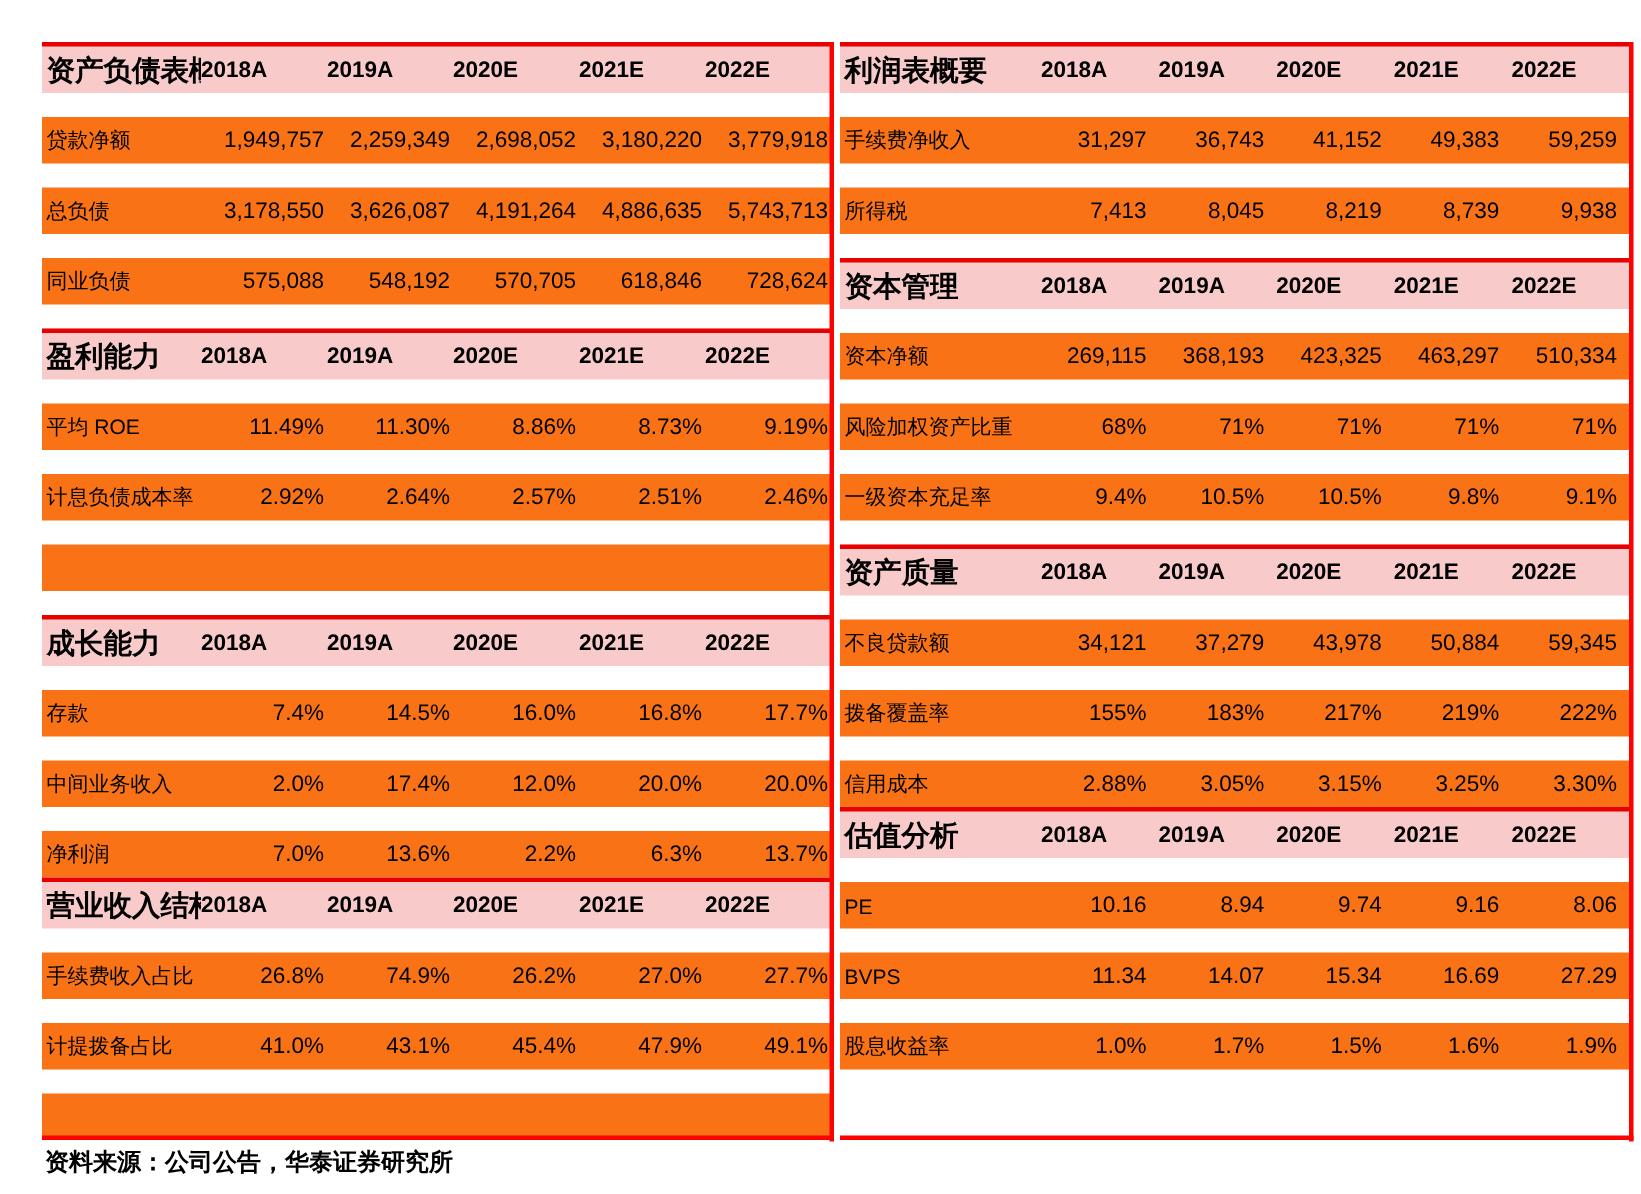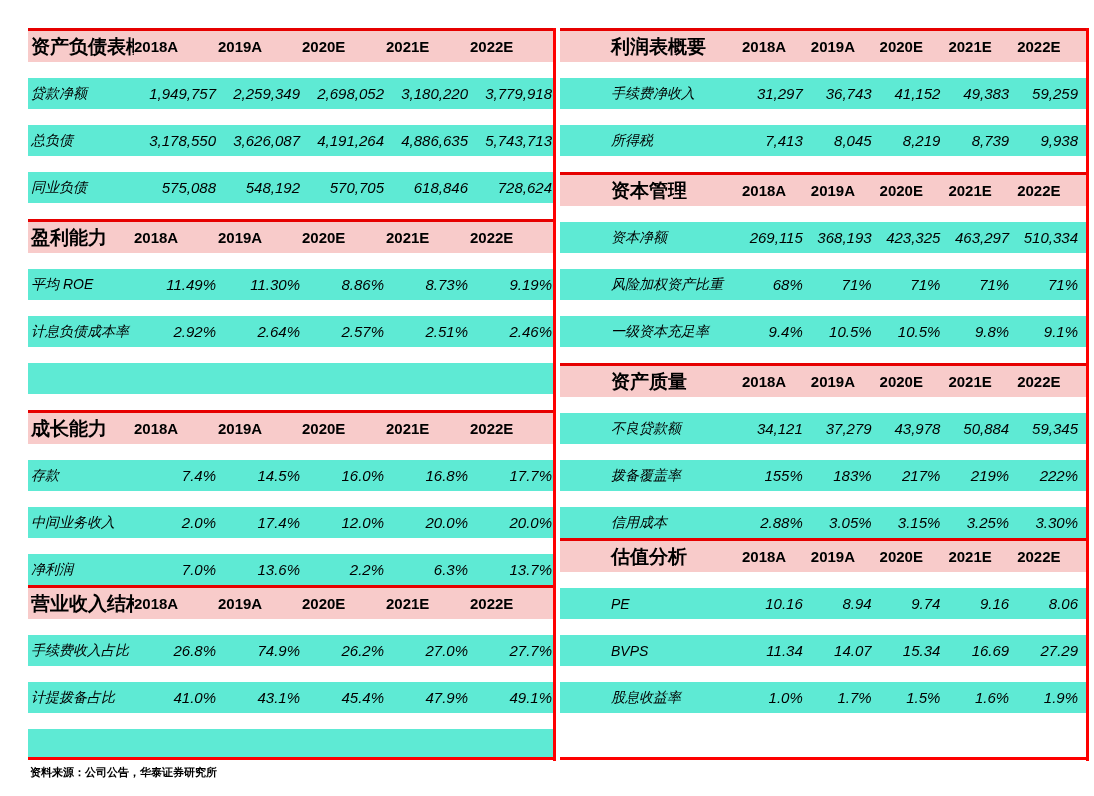--- a/index.html
+++ b/index.html
@@ -22,27 +22,26 @@
     height:34px;
     box-sizing:border-box;
     background:#F8CBCA;
     border-top:3px solid #E60000;
     display:grid;
     align-items:center;
   }
   .data-row{
     height:31px;
     margin-top:16px;
-    background:#5eead4;
+    background:#f97316;
     display:grid;
     align-items:center;
-    font-style:italic;
   }
   .col-left .sec-header,.col-left .data-row{grid-template-columns:106px repeat(5,1fr);}
-  .col-right .sec-header,.col-right .data-row{grid-template-columns:134px repeat(5,1fr);padding-left:48px;}
+  .col-right .sec-header,.col-right .data-row{grid-template-columns:134px repeat(5,1fr);}
 
   .cell{display:block;white-space:nowrap;overflow:hidden;}
   .title-cell{
     font-weight:bold;font-size:19px;padding-left:3px;
   }
   .year-cell{
     font-weight:bold;font-size:15px;
   }
   .label-cell{font-size:14px;padding-left:3px;}
   .value-cell{font-size:15px;text-align:right;}
@@ -51,21 +50,21 @@
 
   .v-line{position:absolute;top:28px;width:3px;height:733px;background:#FE0000;}
   .v-line.middle{left:553px;}
   .v-line.right{left:1086px;}
   .h-line{position:absolute;top:757px;height:3px;background:#FE0000;}
   .h-line.left{left:28px;width:528px;}
   .h-line.right{left:560px;width:529px;}
 
   .source-note{
     position:absolute;left:30px;top:765px;
-    font-size:11px;font-weight:bold;color:#000;
+    font-size:16px;font-weight:bold;color:#000;
     white-space:nowrap;
   }
 </style>
 </head>
 <body>
 
 <div class="sheet">
   <div class="table-col col-left" id="left-col">
       <div class="section">
         <div class="sec-header">

